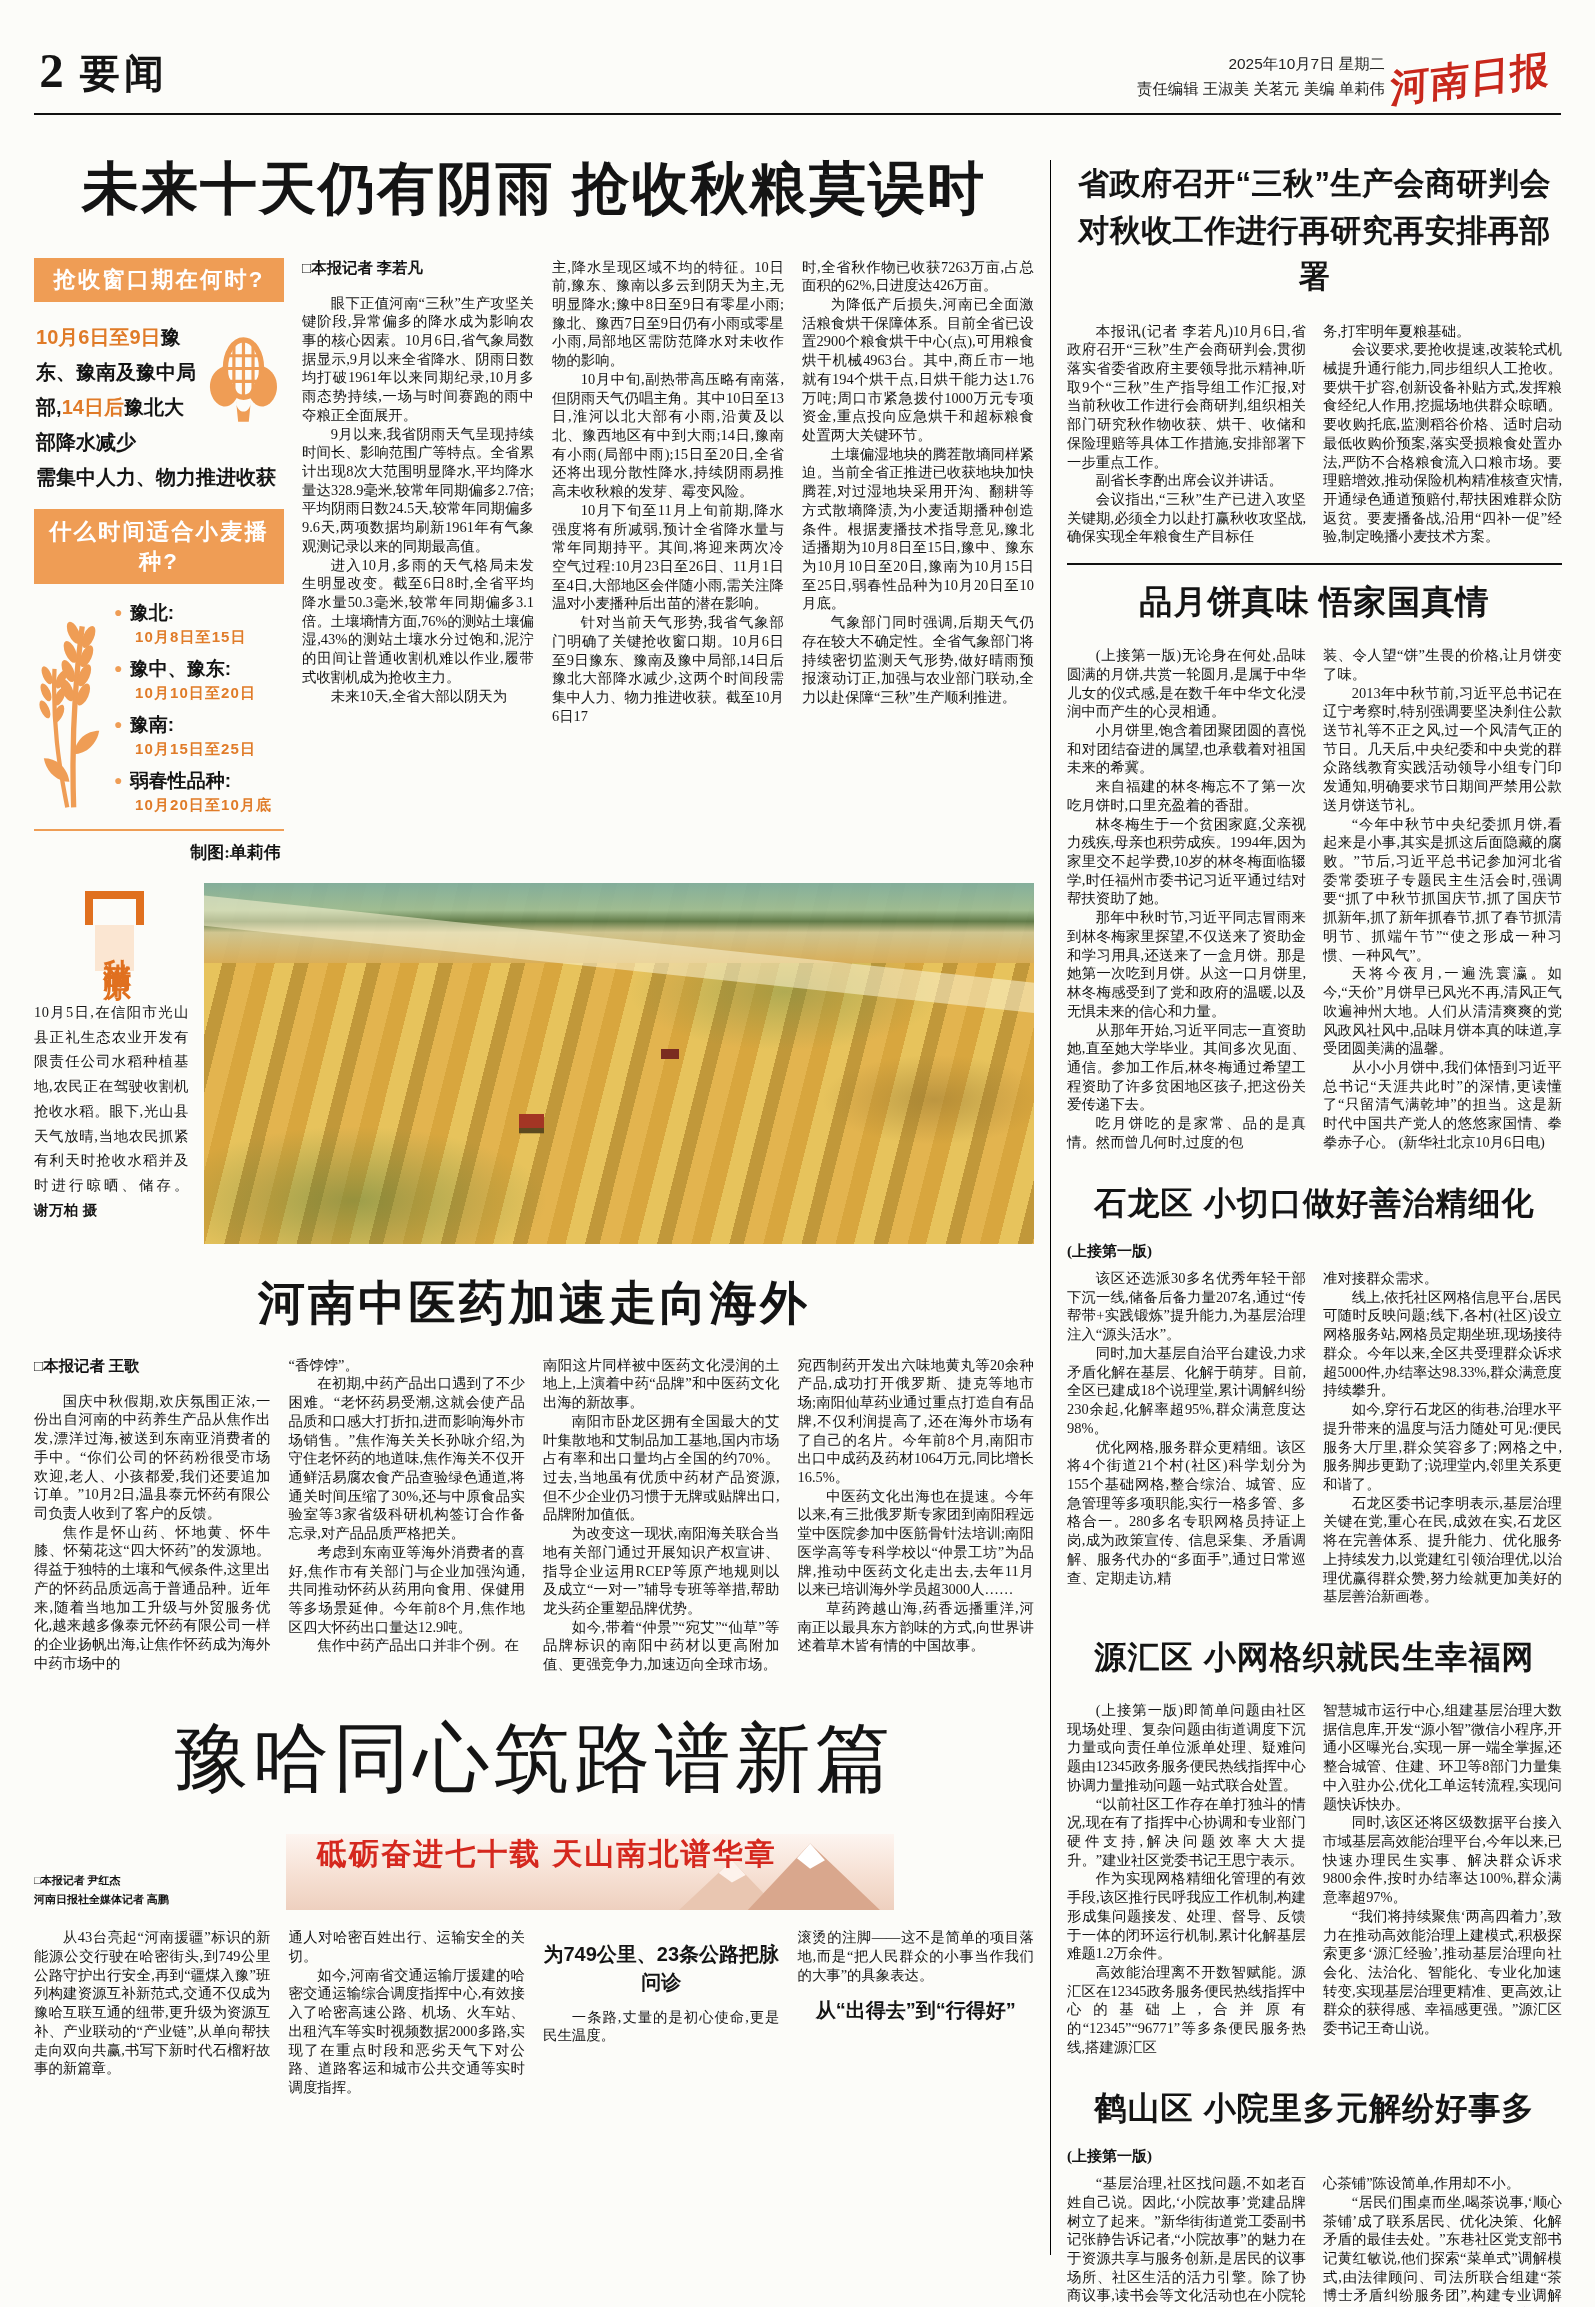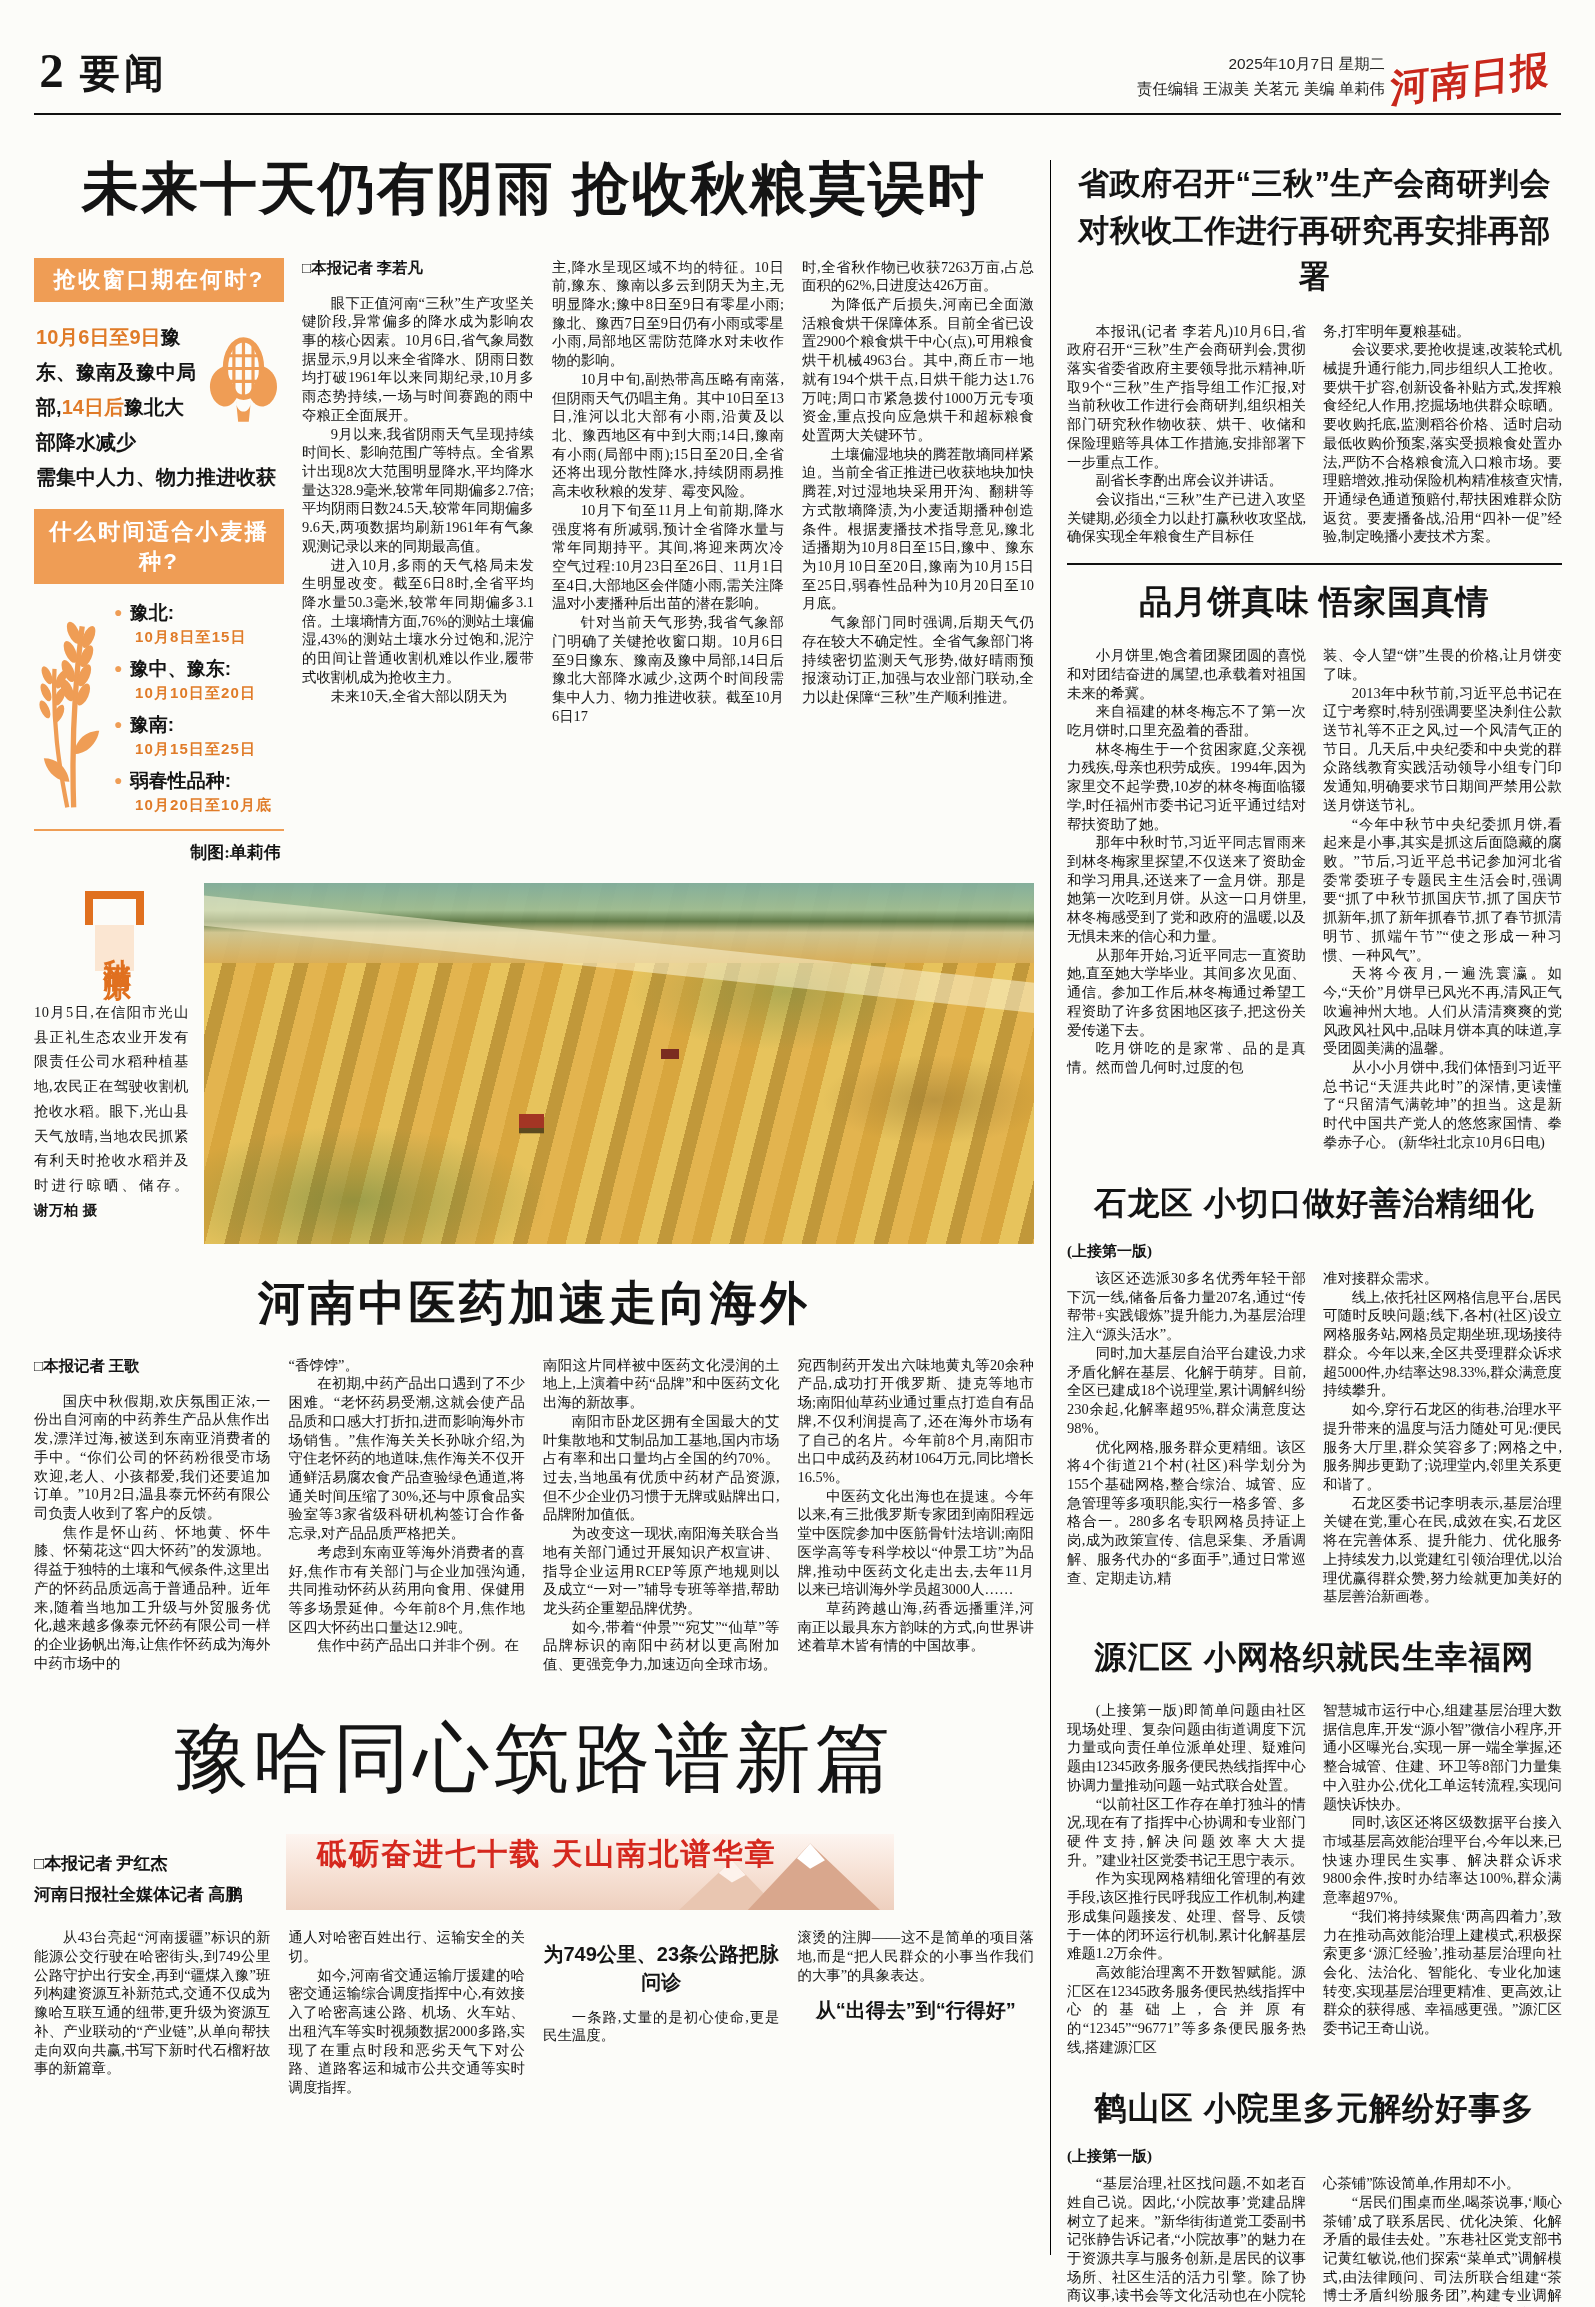--- a/index.html
+++ b/index.html
@@ -70,21 +70,21 @@
   .harvester { position:absolute; left:38%; top:64%; width:24.5px; height:14px; background:#a33524; box-shadow:0 5.3px 0 #5c4a1f; }
   .harvester2 { position:absolute; left:55%; top:46%; width:18px; height:10.6px; background:#7a2c20; }
 
   
   .tcm-head { font-family:"Liberation Sans",sans-serif; font-weight:900; font-size:47px; text-align:center; letter-spacing:3.2px; margin-top:28px; }
   .tcmrow { display:flex; gap:18px; margin-top:21px; }
 
   
   .yuha-head { font-family:"Liberation Sans",sans-serif; font-weight:400; font-size:76px; text-align:center; letter-spacing:4.3px; margin-top:34px; white-space:nowrap; }
   .metarow { display:flex; gap:18px; margin-top:23.4px; align-items:flex-end; }
-  .yuha-byline { width:234px; flex:none; font-size:17px; font-weight:bold; line-height:1.8; }
+  .yuha-byline { width:234px; flex:none; font-size:11px; font-weight:bold; line-height:1.8; }
   .banner { width:608px; height:76px; flex:none; position:relative; overflow:hidden; display:flex; padding-left:31px;
       background:linear-gradient(180deg,#fdf5f0 0%, #f6e0d3 55%, #eed0bf 100%); }
   .banner .btxt { font-family:"Liberation Sans",sans-serif; font-weight:900; font-size:30px; color:#d5281e; letter-spacing:2.1px; position:relative; z-index:2; }
   .banner svg { position:absolute; right:3.2px; bottom:0; z-index:1; }
   .yuharow { display:flex; gap:18px; margin-top:18px; }
 
   
   .gov-head { font-family:"Liberation Sans",sans-serif; font-weight:900; font-size:31px; line-height:1.5; text-align:center; margin-top:28px; letter-spacing:0.5px; }
   .striprow { display:flex; gap:17px; margin-top:21px; }
   .striprule { border-top:2.1px solid #111; margin:17px 0 5.3px; }
@@ -328,20 +328,21 @@
             <p>会议要求,要抢收提速,改装轮式机械提升通行能力,同步组织人工抢收。要烘干扩容,创新设备补贴方式,发挥粮食经纪人作用,挖掘场地供群众晾晒。要收购托底,监测稻谷价格、适时启动最低收购价预案,落实受损粮食处置办法,严防不合格粮食流入口粮市场。要理赔增效,推动保险机构精准核查灾情,开通绿色通道预赔付,帮扶困难群众防返贫。要麦播备战,沿用“四补一促”经验,制定晚播小麦技术方案。</p>
           </div>
       </div>
     </div>
     <div class="striprule"></div>
 
     <h2 class="moon-head">品月饼真味  悟家国真情</h2>
     <div class="striprow">
       <div class="bcol">
         <div>
+            <p>(上接第一版)无论身在何处,品味圆满的月饼,共赏一轮圆月,是属于中华儿女的仪式感,是在数千年中华文化浸润中而产生的心灵相通。</p>
             <p>小月饼里,饱含着团聚团圆的喜悦和对团结奋进的属望,也承载着对祖国未来的希冀。</p>
             <p>来自福建的林冬梅忘不了第一次吃月饼时,口里充盈着的香甜。</p>
             <p>林冬梅生于一个贫困家庭,父亲视力残疾,母亲也积劳成疾。1994年,因为家里交不起学费,10岁的林冬梅面临辍学,时任福州市委书记习近平通过结对帮扶资助了她。</p>
             <p>那年中秋时节,习近平同志冒雨来到林冬梅家里探望,不仅送来了资助金和学习用具,还送来了一盒月饼。那是她第一次吃到月饼。从这一口月饼里,林冬梅感受到了党和政府的温暖,以及无惧未来的信心和力量。</p>
             <p>从那年开始,习近平同志一直资助她,直至她大学毕业。其间多次见面、通信。参加工作后,林冬梅通过希望工程资助了许多贫困地区孩子,把这份关爱传递下去。</p>
             <p>吃月饼吃的是家常、品的是真情。然而曾几何时,过度的包</p>
           </div>
       </div>
       <div class="bcol">
         <div>

